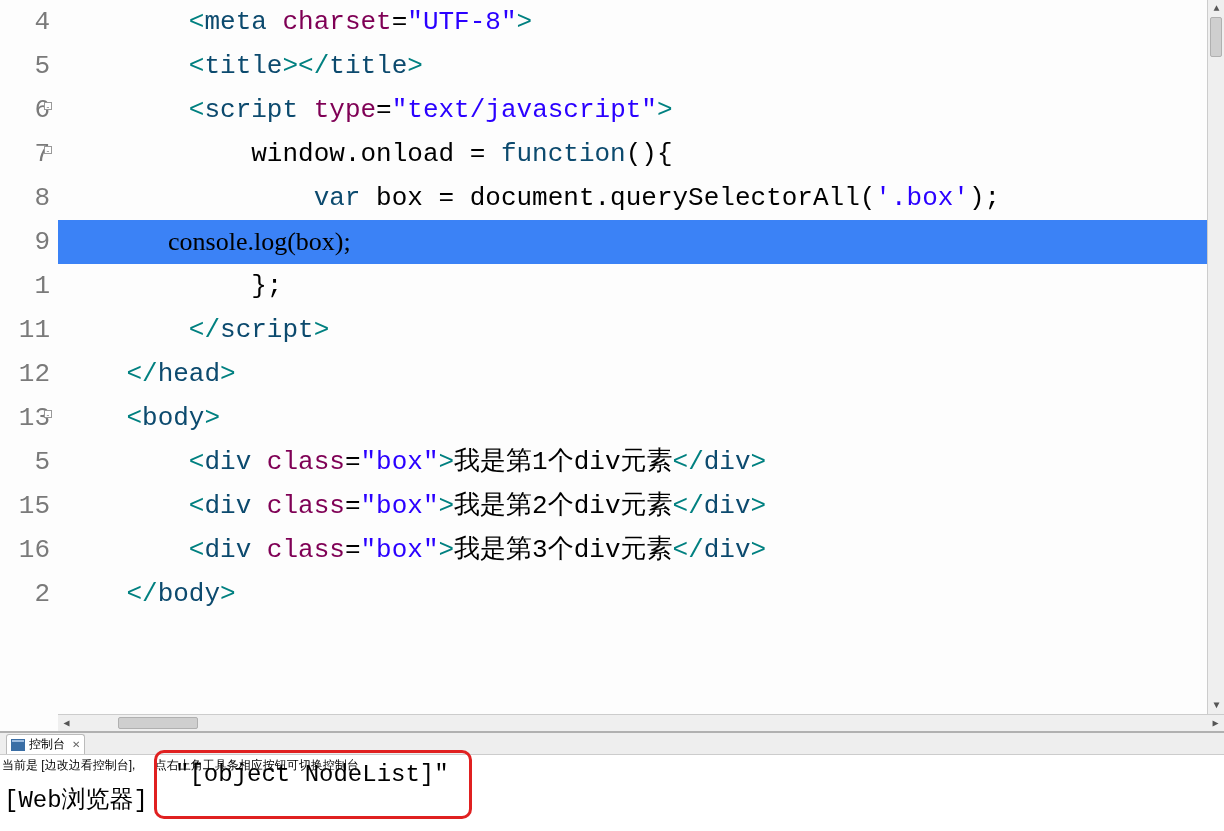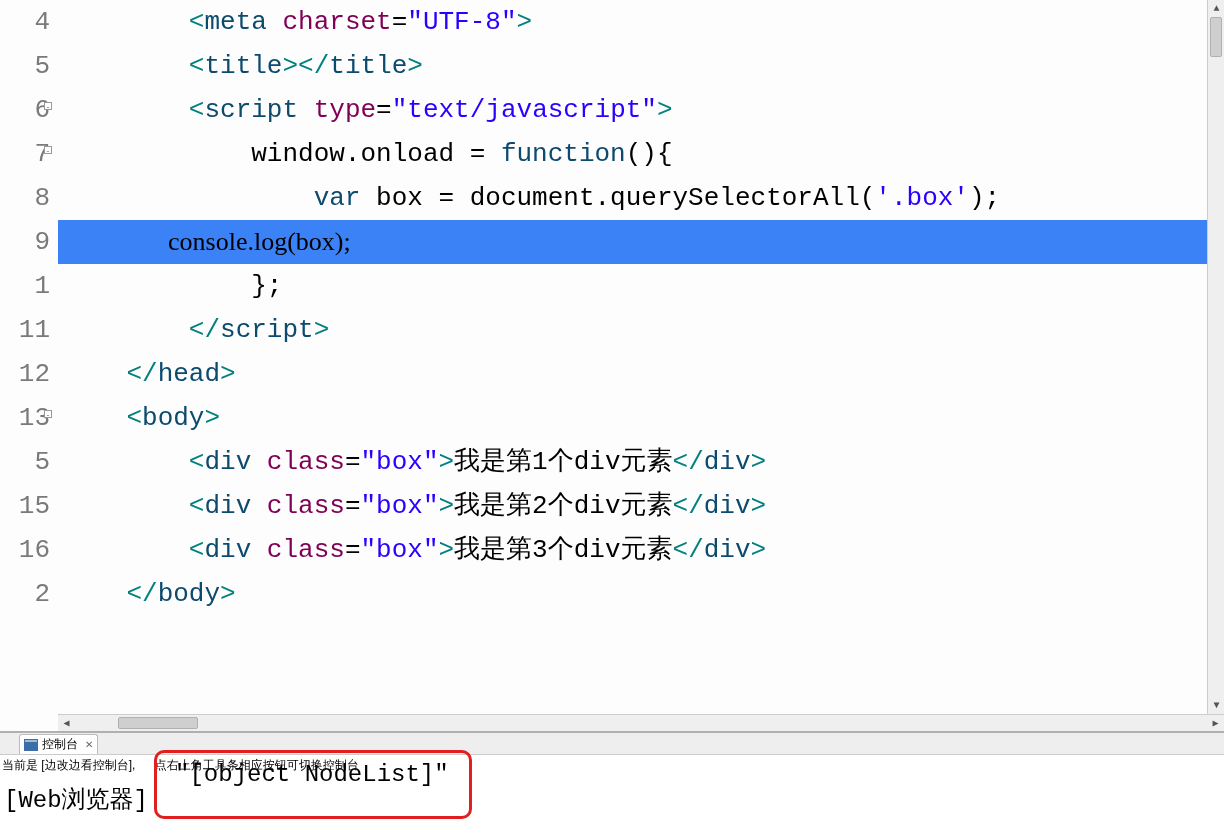--- a/index.html
+++ b/index.html
@@ -83,21 +83,21 @@
 .tab {
   display: flex;
   align-items: center;
   height: 20px;
   padding: 0 4px;
   background: #fff;
   border: 1px solid #bbb;
   border-bottom: none;
   border-top-left-radius: 3px;
   border-top-right-radius: 3px;
-  margin-left: 19px;
+  margin-left: 6px;
   gap: 4px;
 }
 .tab .icon-console { width: 14px; height: 12px; background: #3a6ea5; position: relative; }
 .tab .icon-console::after { content: ""; position: absolute; top: 1px; left: 1px; right: 1px; height: 2px; background: #9cbce0; }
 .tab .close { font-size: 10px; color: #666; margin-left: 3px; }
 .info-row {
   font-size: 12px;
   padding: 2px 2px 4px 2px;
   color: #000;
 }

